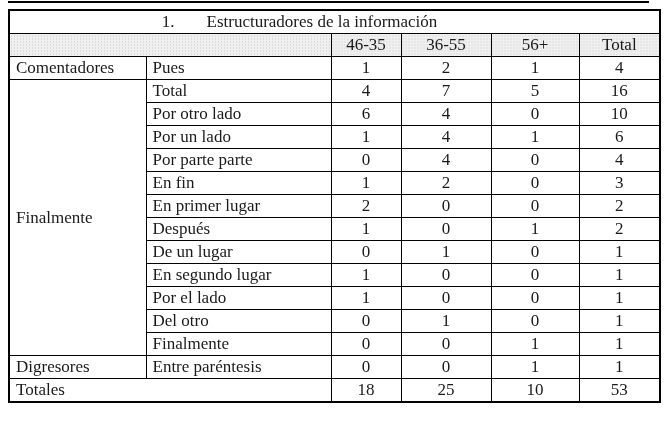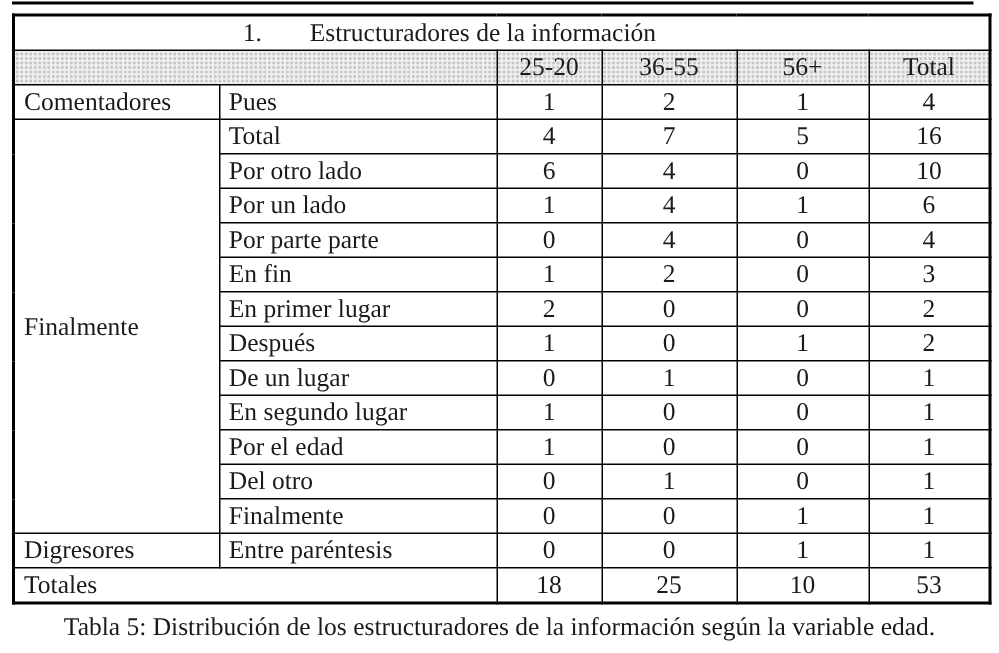--- a/index.html
+++ b/index.html
@@ -82,21 +82,21 @@
       <tr class="title-row">
         <td colspan="6">
           <span class="title-inner">
             <span>1.</span>
             <span>Estructuradores de la información</span>
           </span>
         </td>
       </tr>
       <tr class="head-row">
         <td colspan="2" class="shade"></td>
-        <td class="shade num">25-20</td>
+        <td class="shade num">46-35</td>
         <td class="shade num">36-55</td>
         <td class="shade num">56+</td>
         <td class="shade num">Total</td>
       </tr>
 
       <tr>
           <td rowspan="1" class="group-cell">Comentadores</td>
           <td>Pues</td>
           <td class="num">1</td>
           <td class="num">2</td>
@@ -161,21 +161,21 @@
           <td class="num">1</td>
         </tr>
         <tr>
           <td>En segundo lugar</td>
           <td class="num">1</td>
           <td class="num">0</td>
           <td class="num">0</td>
           <td class="num">1</td>
         </tr>
         <tr>
-          <td>Por el edad</td>
+          <td>Por el lado</td>
           <td class="num">1</td>
           <td class="num">0</td>
           <td class="num">0</td>
           <td class="num">1</td>
         </tr>
         <tr>
           <td>Del otro</td>
           <td class="num">0</td>
           <td class="num">1</td>
           <td class="num">0</td>
@@ -199,15 +199,14 @@
         <tr class="totals-row" id="totals-row">
         <td colspan="2">Totales</td>
         <td class="num">18</td>
         <td class="num">25</td>
         <td class="num">10</td>
         <td class="num">53</td>
       </tr>
     </tbody>
   </table>
 
-  <div class="caption">Tabla 5: Distribución de los estructuradores de la información según la variable edad.</div>
 
 </div>
 
 </body></html>

